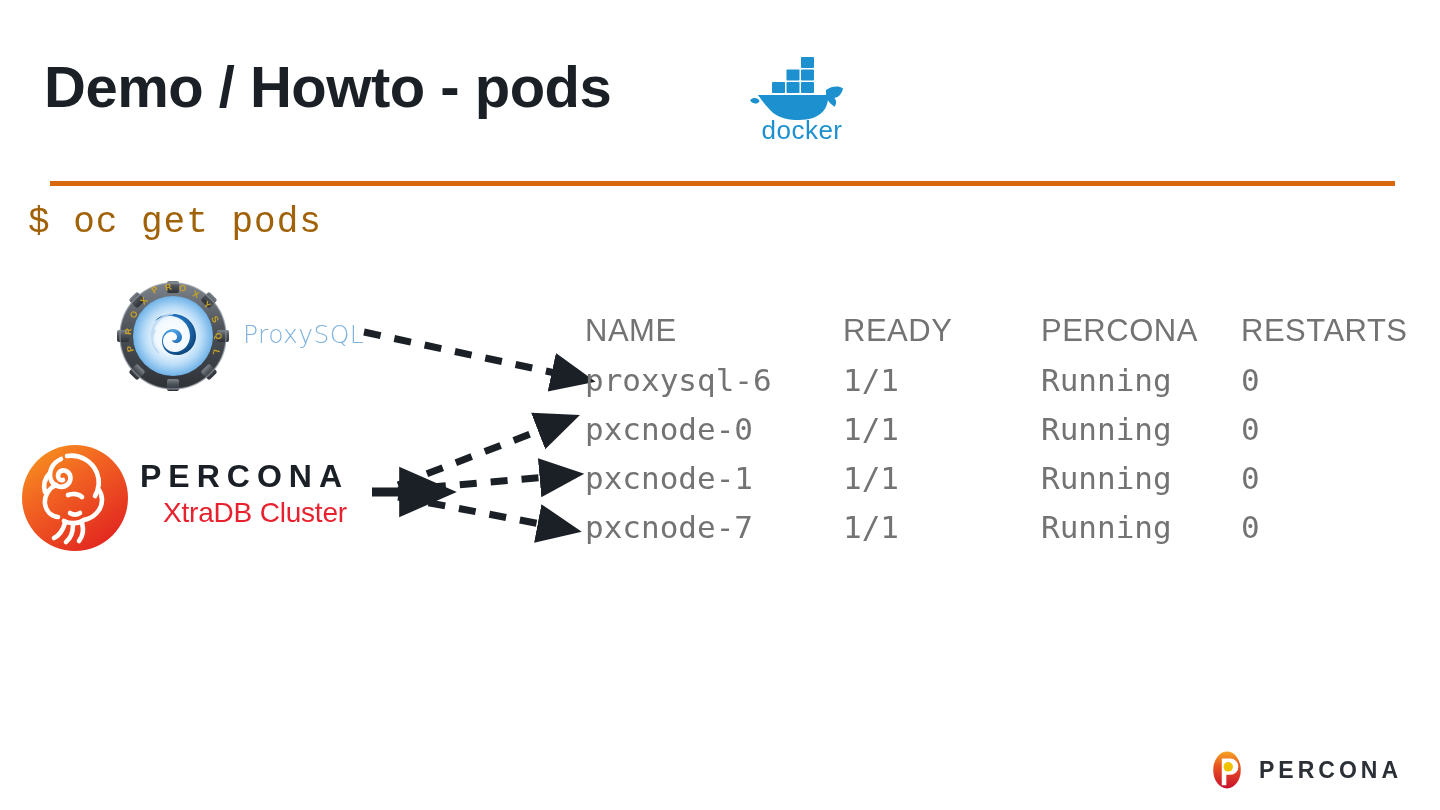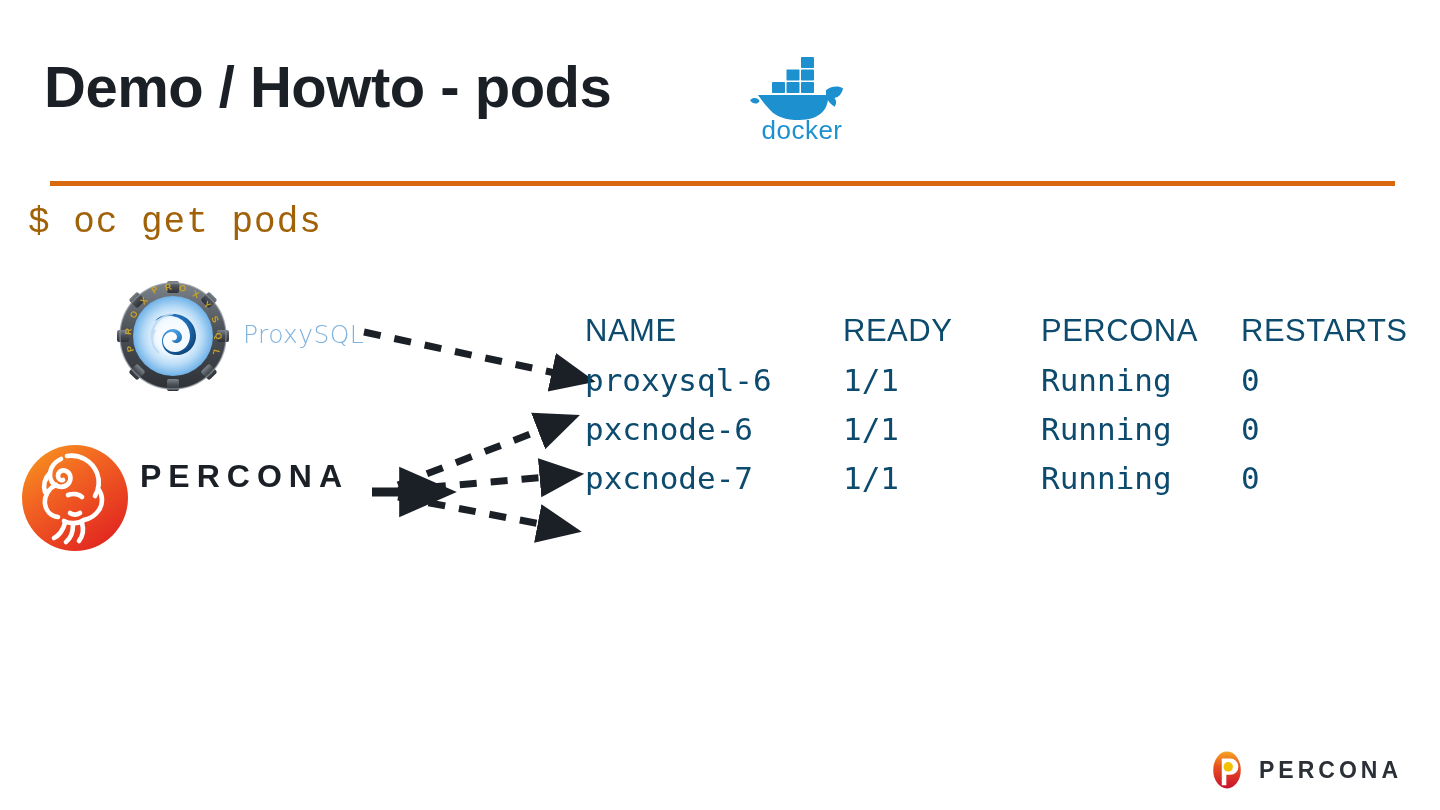--- a/index.html
+++ b/index.html
@@ -123,21 +123,21 @@
     pointer-events: none;
   }
 
   
   #pod-table {
     position: absolute;
     left: 585px;
     top: 306px;
     font-family: "DejaVu Sans Mono", "Liberation Mono", monospace;
     font-size: 31px;
-    color: #0c4a6e;
+    color: #737373;
     border-collapse: collapse;
     white-space: pre;
   }
   #pod-table td {
     padding: 0;
     height: 49px;
     vertical-align: middle;
     font-size: 31px;
     letter-spacing: 0px;
   }
@@ -292,20 +292,21 @@
         <path d="M62 80 c2 7 1 13 -3 18"></path>
 
         <path d="M36 42 c-7 3 -12 11 -11 19 c1 7 6 12 13 13"></path>
 
         <path d="M48 52 c5 -2 11 -1 14 2"></path>
         <path d="M30 30 c-5 5 -7 12 -5 19"></path>
       </g>
     </svg>
   </div>
   <div id="percona-wordmark">PERCONA</div>
+  <div id="percona-product">XtraDB Cluster</div>
 
   <svg id="arrows" viewBox="0 0 1440 810" xmlns="http://www.w3.org/2000/svg">
     <defs>
       <marker id="arrowhead" markerWidth="7" markerHeight="7" refX="1.2" refY="3.2" orient="auto" markerUnits="strokeWidth">
         <path d="M0,0.4 L6.4,3.2 L0,6 Z" fill="#1b2026"></path>
       </marker>
       <marker id="arrowhead-back" markerWidth="7" markerHeight="7" refX="5.2" refY="3.2" orient="auto" markerUnits="strokeWidth">
         <path d="M6.4,0.4 L0,3.2 L6.4,6 Z" fill="#1b2026"></path>
       </marker>
     </defs>
@@ -331,21 +332,27 @@
       </tr>
     </thead>
     <tbody>
       <tr>
         <td class="c-name">proxysql-6</td>
         <td class="c-ready">1/1</td>
         <td class="c-status">Running</td>
         <td class="c-restarts">0</td>
       </tr>
       <tr>
-        <td class="c-name">pxcnode-6</td>
+        <td class="c-name">pxcnode-0</td>
+        <td class="c-ready">1/1</td>
+        <td class="c-status">Running</td>
+        <td class="c-restarts">0</td>
+      </tr>
+      <tr>
+        <td class="c-name">pxcnode-1</td>
         <td class="c-ready">1/1</td>
         <td class="c-status">Running</td>
         <td class="c-restarts">0</td>
       </tr>
       <tr>
         <td class="c-name">pxcnode-7</td>
         <td class="c-ready">1/1</td>
         <td class="c-status">Running</td>
         <td class="c-restarts">0</td>
       </tr>

